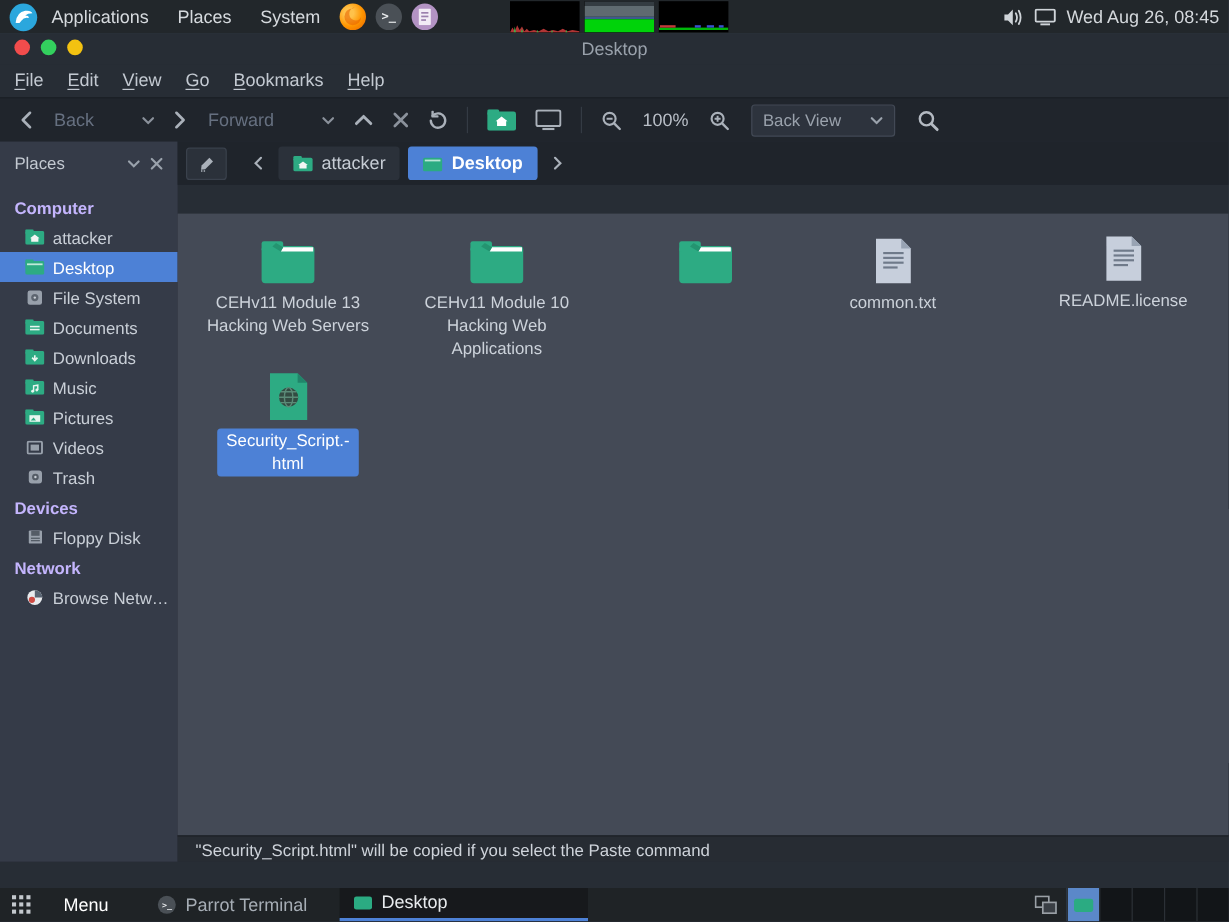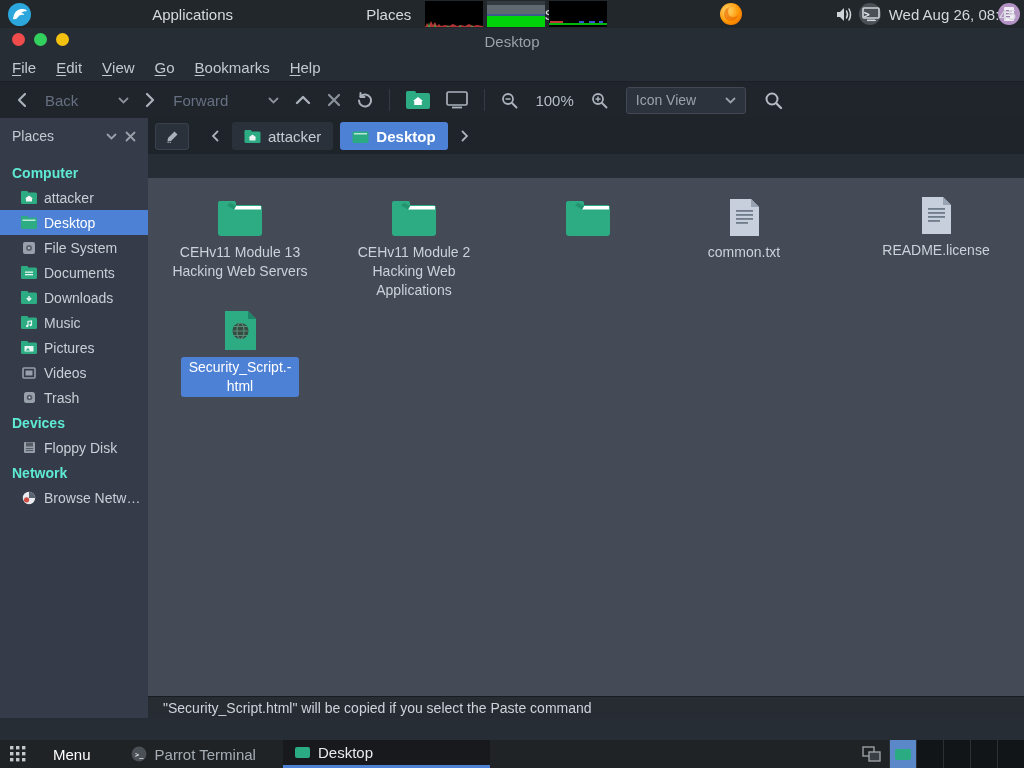--- a/index.html
+++ b/index.html
@@ -1,21 +1,21 @@
 <!DOCTYPE html>
 <html><head>
 <meta charset="utf-8">
 <style>
   * { margin:0; padding:0; box-sizing:border-box; }
   html,body { width:1024px; height:768px; background:#14171a; }
   body { font-family:"Liberation Sans","DejaVu Sans",sans-serif; }
   .screen { position:relative; width:1024px; height:768px; overflow:hidden; background:#444a56; }
 
   
-  .top-panel { position:absolute; left:0; top:0; width:1024px; height:28px; background:#22272b; display:flex; align-items:center;justify-content:space-between; }
+  .top-panel { position:absolute; left:0; top:0; width:1024px; height:28px; background:#22272b; display:flex; align-items:center; }
   .parrot-logo { width:23px; height:23px; border-radius:50%; background:#2ba7dd; margin-left:8px; position:relative; overflow:hidden; flex:none; }
   .parrot-logo svg { position:absolute; left:0; top:0; }
   .panel-menu { color:#d6dade; font-size:15px; padding:0 12px; height:28px; display:flex; align-items:center; cursor:default; }
   .launcher { width:22px; height:22px; border-radius:50%; margin:0 4px; display:flex; align-items:center; justify-content:center; flex:none; }
   .launch-ff { background:radial-gradient(circle at 35% 35%, #ffc24a 20%, #ff9500 55%, #e66000 100%); }
   .launch-term { background:#4a5056; color:#e8eaec; font-size:10px; font-weight:bold; font-family:"DejaVu Sans Mono",monospace; }
   .launch-notes { background:#b393c4; }
   .graphs { position:absolute; left:425px; top:1px; display:flex; gap:4px; }
   .graph { width:58px; height:26px; background:#000; }
   .panel-right { position:absolute; right:8px; top:0; height:28px; display:flex; align-items:center; gap:9px; }
@@ -39,21 +39,21 @@
   .tb-zoom-label { color:#b9bfc7; font-size:15px; padding:0 8px; }
   .view-select { width:120px; height:27px; background:#2d333d; border:1px solid #424955; border-radius:3px; display:flex; align-items:center; justify-content:space-between; padding:0 9px; margin:0 9px; }
   .view-select span { color:#9aa2ac; font-size:14px; }
 
   
   .wbody { display:flex; height:600px; }
   .sidebar { width:148px; background:#353b48; flex:none; display:flex; flex-direction:column; }
   .sidebar-header { height:36px; display:flex; align-items:center; padding:0 12px; gap:8px; }
   .sidebar-header .ph-label { color:#c3c9d1; font-size:14px; flex:1; }
   .side-item { height:25px; display:flex; align-items:center; gap:7px; padding-left:21px; color:#c9cfd7; font-size:14px; white-space:nowrap; overflow:hidden; }
-  .side-item.hdr { padding-left:12px; font-weight:bold; color:#5eead4; }
+  .side-item.hdr { padding-left:12px; font-weight:bold; color:#c4b5fd; }
   .side-item.selected { background:#4d81d6; color:#ffffff; }
   .side-ic { width:16px; height:16px; flex:none; display:flex; align-items:center; justify-content:center; }
 
   .rightcol { flex:1; display:flex; flex-direction:column; }
   .locationbar { height:36px; background:#1f242b; display:flex; align-items:center; gap:7px; padding-left:7px; }
   .loc-btn { height:27px; min-width:34px; background:#2b313a; border:1px solid #3a414c; border-radius:3px; display:flex; align-items:center; justify-content:center; color:#aab1ba; }
   .loc-nav { min-width:20px; background:transparent; border:none; }
   .crumb { height:28px; border-radius:3px; display:flex; align-items:center; gap:7px; padding:0 12px; background:#2b313a; color:#c6ccd4; font-size:15px; }
   .crumb.active { background:#4d81d6; color:#ffffff; font-weight:bold; }
 
@@ -221,21 +221,21 @@
       </div>
       <div class="tb-zoom-label">100%</div>
       <div class="tb-btn">
         <svg width="17" height="17" viewBox="0 0 17 17">
             <circle cx="7" cy="7" r="5" fill="none" stroke="#aab1ba" stroke-width="1.8"></circle>
             <path d="M11 11 L15.5 15.5" stroke="#aab1ba" stroke-width="2" stroke-linecap="round"></path>
             <path d="M4.5 7 H9.5 M7 4.5 V9.5" stroke="#aab1ba" stroke-width="1.6"></path>
           </svg>
       </div>
       <div class="view-select">
-        <span>Icon View</span>
+        <span>Back View</span>
         <svg width="11" height="7" viewBox="0 0 11 7">
             <path d="M1.5 1.5 L5.5 5.5 L9.5 1.5" stroke="#9aa2ac" stroke-width="1.8" fill="none" stroke-linecap="round"></path>
           </svg>
       </div>
       <div class="tb-btn">
         <svg width="19" height="19" viewBox="0 0 19 19">
             <circle cx="8" cy="8" r="5.5" fill="none" stroke="#b4bac2" stroke-width="2"></circle>
             <path d="M12.5 12.5 L17 17" stroke="#b4bac2" stroke-width="2.4" stroke-linecap="round"></path>
           </svg>
       </div>
@@ -437,21 +437,21 @@
 
           <div class="fcell" style="left:186px; top:14px">
             <div class="ficon">
               <svg width="46" height="38" viewBox="0 0 46 38">
                   <rect x="1" y="5" width="44" height="31" rx="3" fill="#2dab83"></rect>
                   <rect x="1" y="1" width="18" height="9" rx="2" fill="#2dab83"></rect>
                   <polygon points="19,6 44,6 44,9.5 17,9.5" fill="#ffffff"></polygon>
                   <polygon points="13,2.5 19,6 17,9.5 10,5.5" fill="#249470"></polygon>
                 </svg>
             </div>
-            <div class="flabel">CEHv11 Module 2 Hacking Web Applications</div>
+            <div class="flabel">CEHv11 Module 10 Hacking Web Applications</div>
           </div>
 
           <div class="fcell" style="left:360px; top:14px">
             <div class="ficon">
               <svg width="46" height="38" viewBox="0 0 46 38">
                   <rect x="1" y="5" width="44" height="31" rx="3" fill="#2dab83"></rect>
                   <rect x="1" y="1" width="18" height="9" rx="2" fill="#2dab83"></rect>
                   <polygon points="19,6 44,6 44,9.5 17,9.5" fill="#ffffff"></polygon>
                   <polygon points="13,2.5 19,6 17,9.5 10,5.5" fill="#249470"></polygon>
                 </svg>

